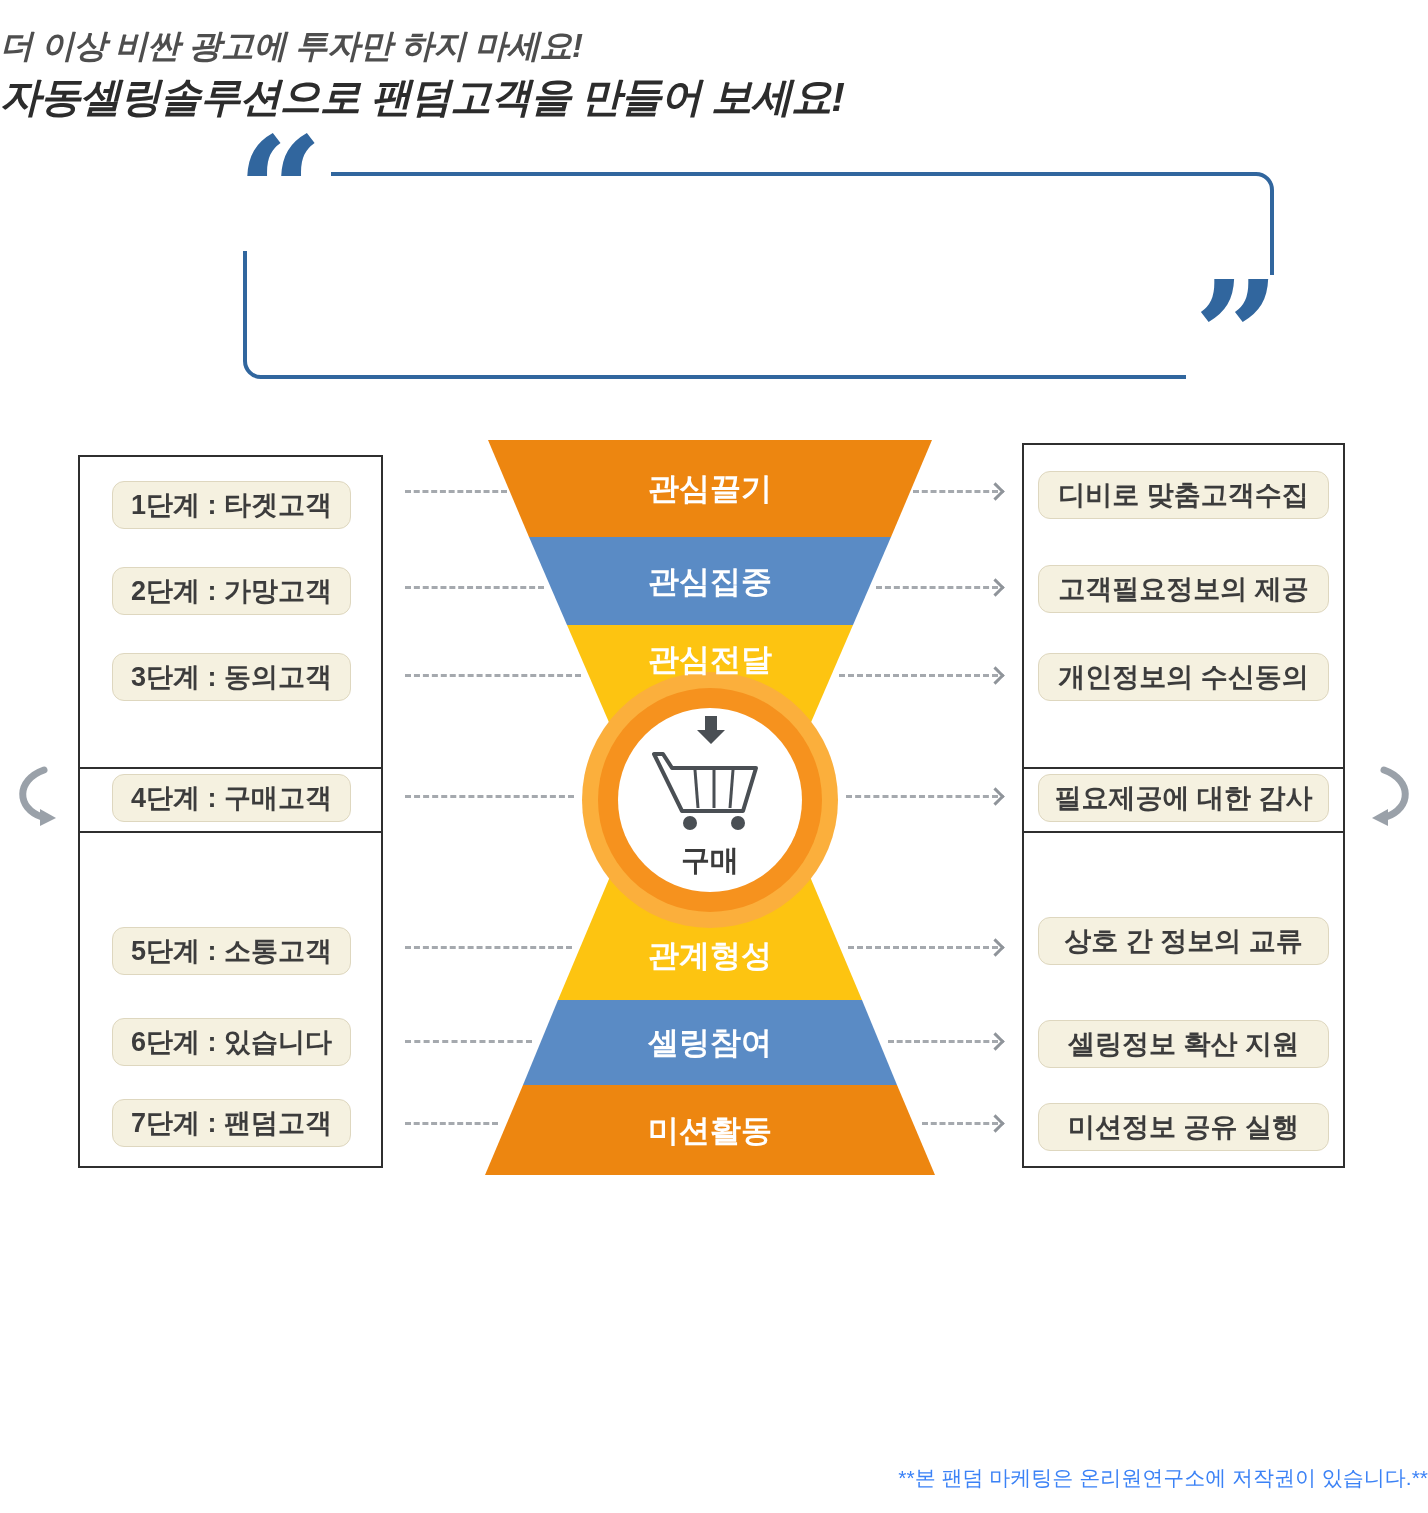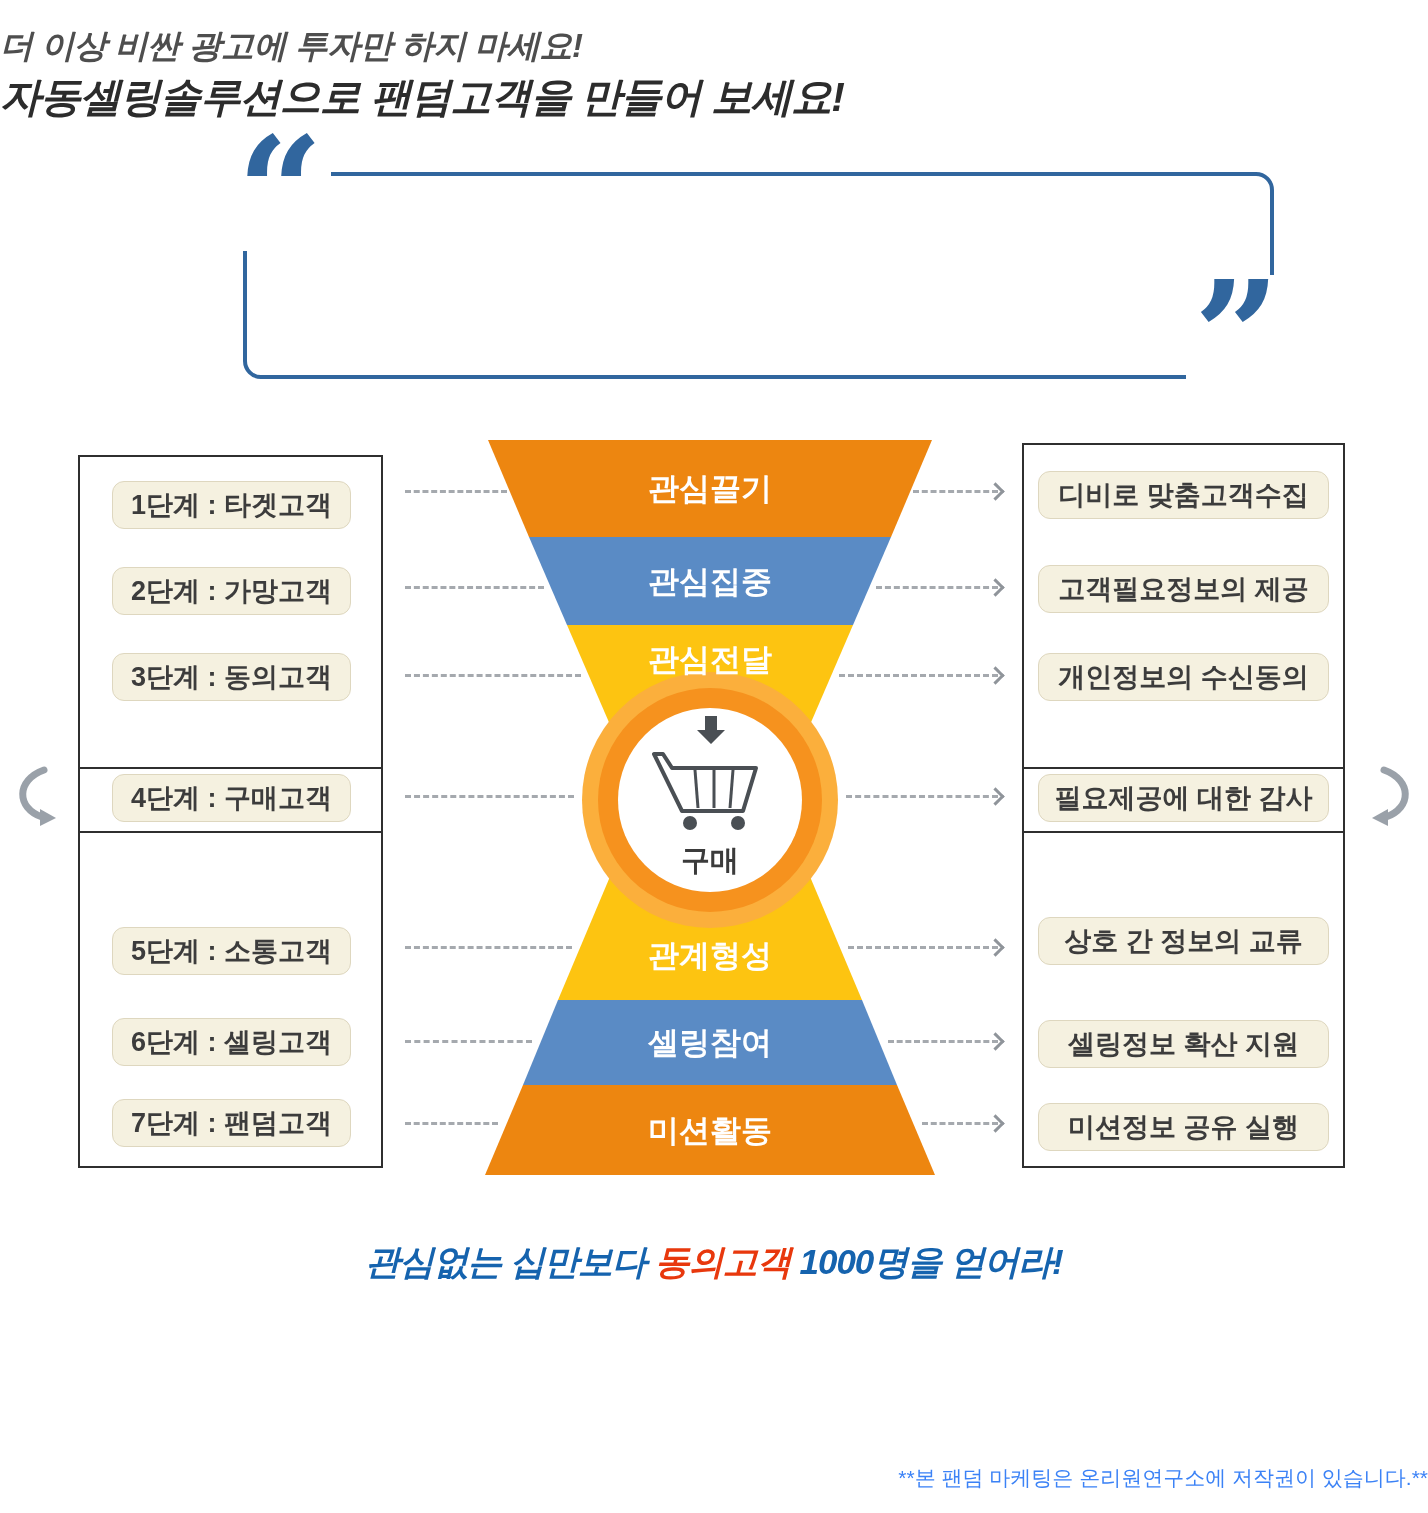--- a/index.html
+++ b/index.html
@@ -58,21 +58,21 @@
   <div class="side-box right-box">
     <div class="hline" style="top:322px"></div>
     <div class="hline" style="top:386px"></div>
   </div>
 
   <div class="pill left-pill" style="top:481px">1단계 : 타겟고객</div>
   <div class="pill left-pill" style="top:567px">2단계 : 가망고객</div>
   <div class="pill left-pill" style="top:653px">3단계 : 동의고객</div>
   <div class="pill left-pill" style="top:774px">4단계 : 구매고객</div>
   <div class="pill left-pill" style="top:927px">5단계 : 소통고객</div>
-  <div class="pill left-pill" style="top:1018px">6단계 : 셀링고객</div>
+  <div class="pill left-pill" style="top:1018px">6단계 : 있습니다</div>
   <div class="pill left-pill" style="top:1099px">7단계 : 팬덤고객</div>
 
   <div class="pill right-pill" style="top:471px">디비로 맞춤고객수집</div>
   <div class="pill right-pill" style="top:565px">고객필요정보의 제공</div>
   <div class="pill right-pill" style="top:653px">개인정보의 수신동의</div>
   <div class="pill right-pill" style="top:774px">필요제공에 대한 감사</div>
   <div class="pill right-pill" style="top:917px">상호 간 정보의 교류</div>
   <div class="pill right-pill" style="top:1020px">셀링정보 확산 지원</div>
   <div class="pill right-pill" style="top:1103px">미션정보 공유 실행</div>
 
@@ -141,18 +141,17 @@
   <svg class="cycle" style="left:4px;top:762px" width="52" height="64" viewBox="0 0 52 64">
     <path d="M 40 8 C 12 18 12 46 38 55" fill="none" stroke="#9aa1a9" stroke-width="7" stroke-linecap="round"></path>
     <polygon points="36,47 52,56 36,64" fill="#9aa1a9"></polygon>
   </svg>
   <svg class="cycle" style="left:1372px;top:762px" width="52" height="64" viewBox="0 0 52 64">
     <path d="M 12 8 C 40 18 40 46 14 55" fill="none" stroke="#9aa1a9" stroke-width="7" stroke-linecap="round"></path>
     <polygon points="16,47 0,56 16,64" fill="#9aa1a9"></polygon>
   </svg>
 
   <div class="slogan">
-    <div><span class="sb">관심없는 십만보다 </span><span class="sr">동의고객</span><span class="sb"> 1000명을 얻어라!</span></div>
   </div>
 
   <div class="footer">**본 팬덤 마케팅은 온리원연구소에 저작권이 있습니다.**</div>
 
 </div>
 
 </body></html>

